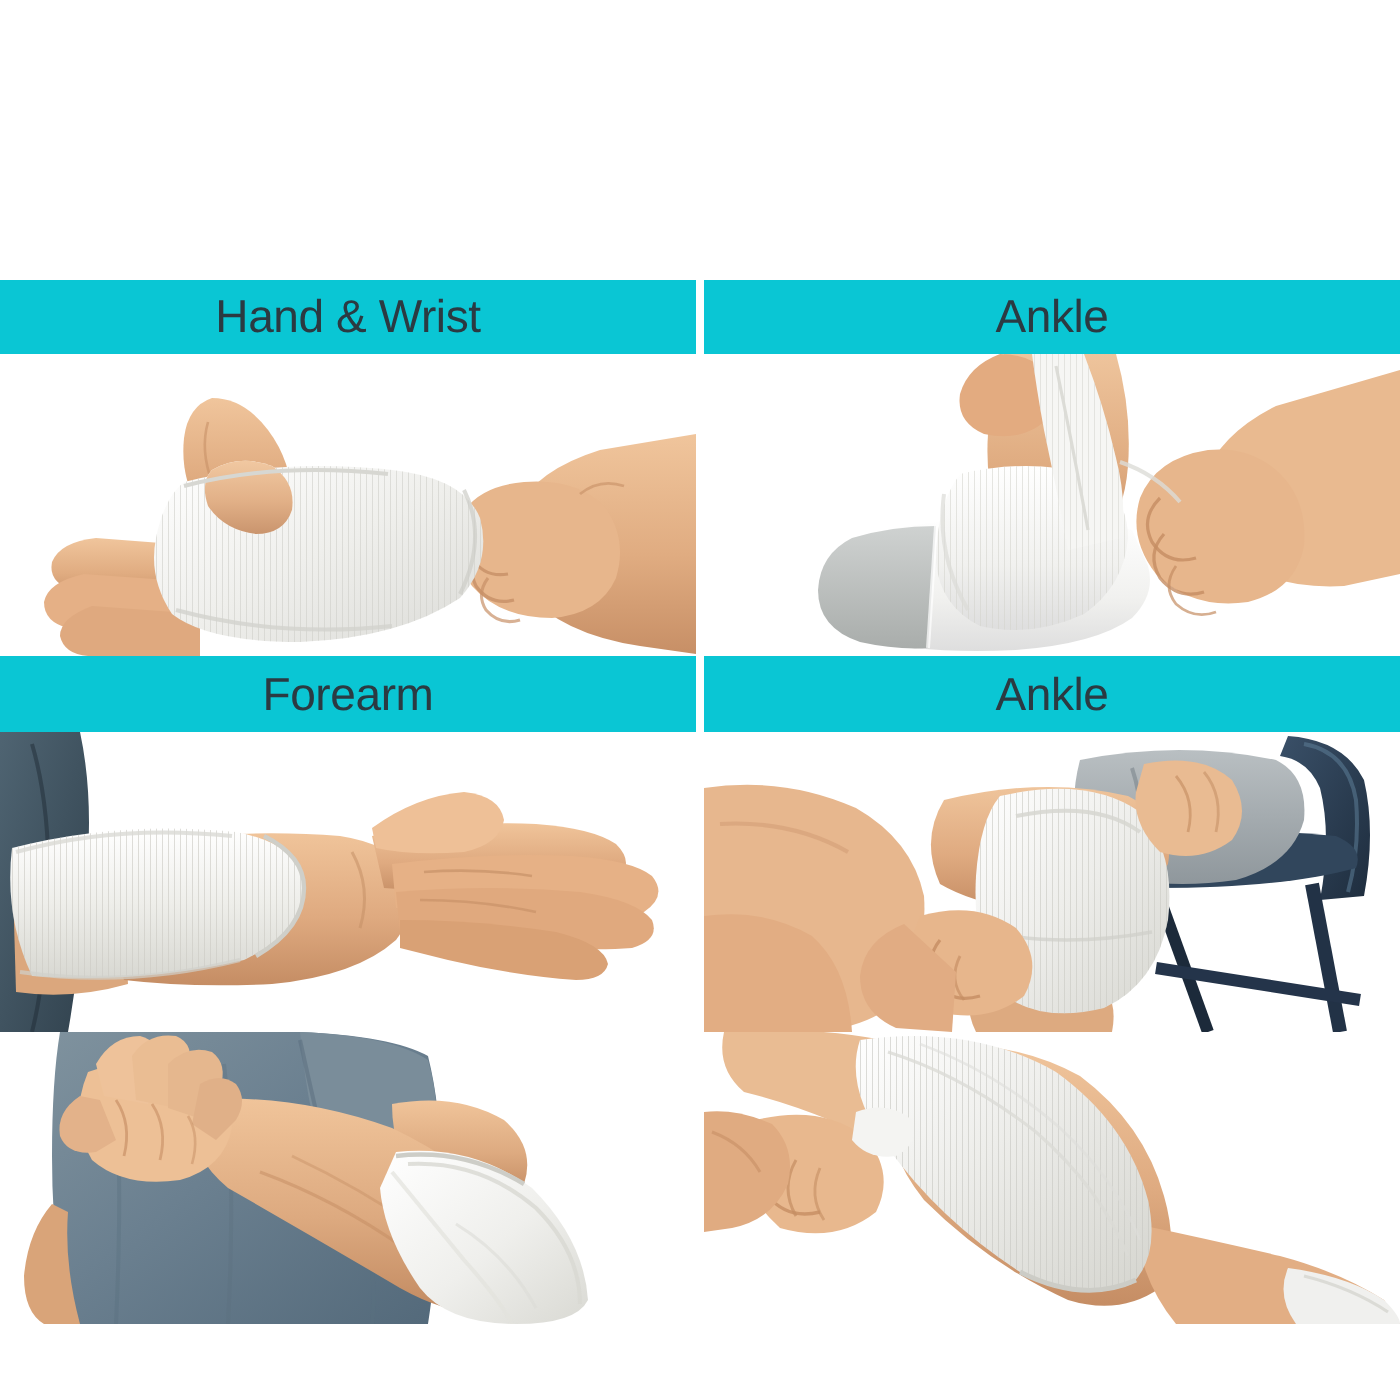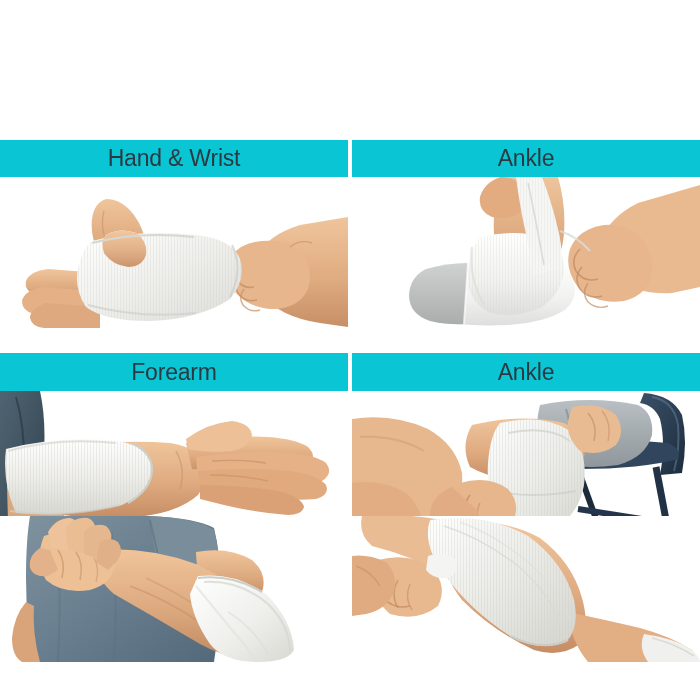--- a/index.html
+++ b/index.html
@@ -62,21 +62,21 @@
   .label-bar {
     position:relative;
     width:100%;
     height:37px;
     background:#0ac6d4;
     display:flex;
     align-items:center;
     justify-content:center;
     z-index:3;
   }
-  .label-bar.row2, .label-bar.row3 { height:38px;margin-top:25px; }
+  .label-bar.row2, .label-bar.row3 { height:38px; }
   .label-text {
     font-size:23px;
     font-weight:400;
     letter-spacing:-0.2px;
     color:#2b3a42;
     line-height:1;
     white-space:nowrap;
   }
 
   .photo {

